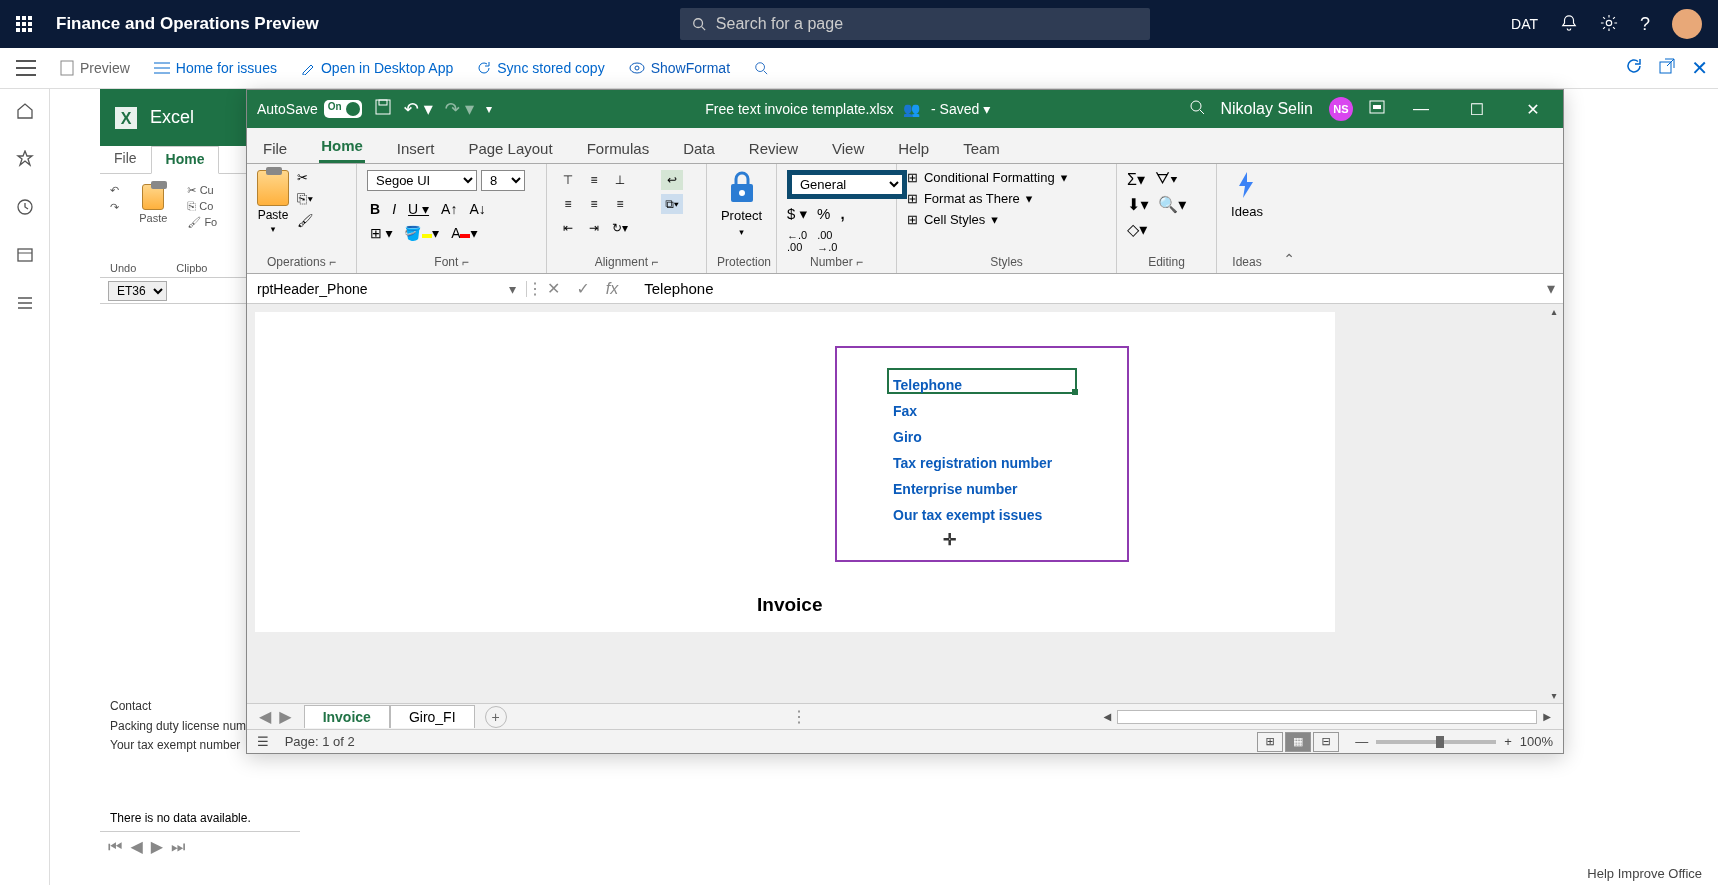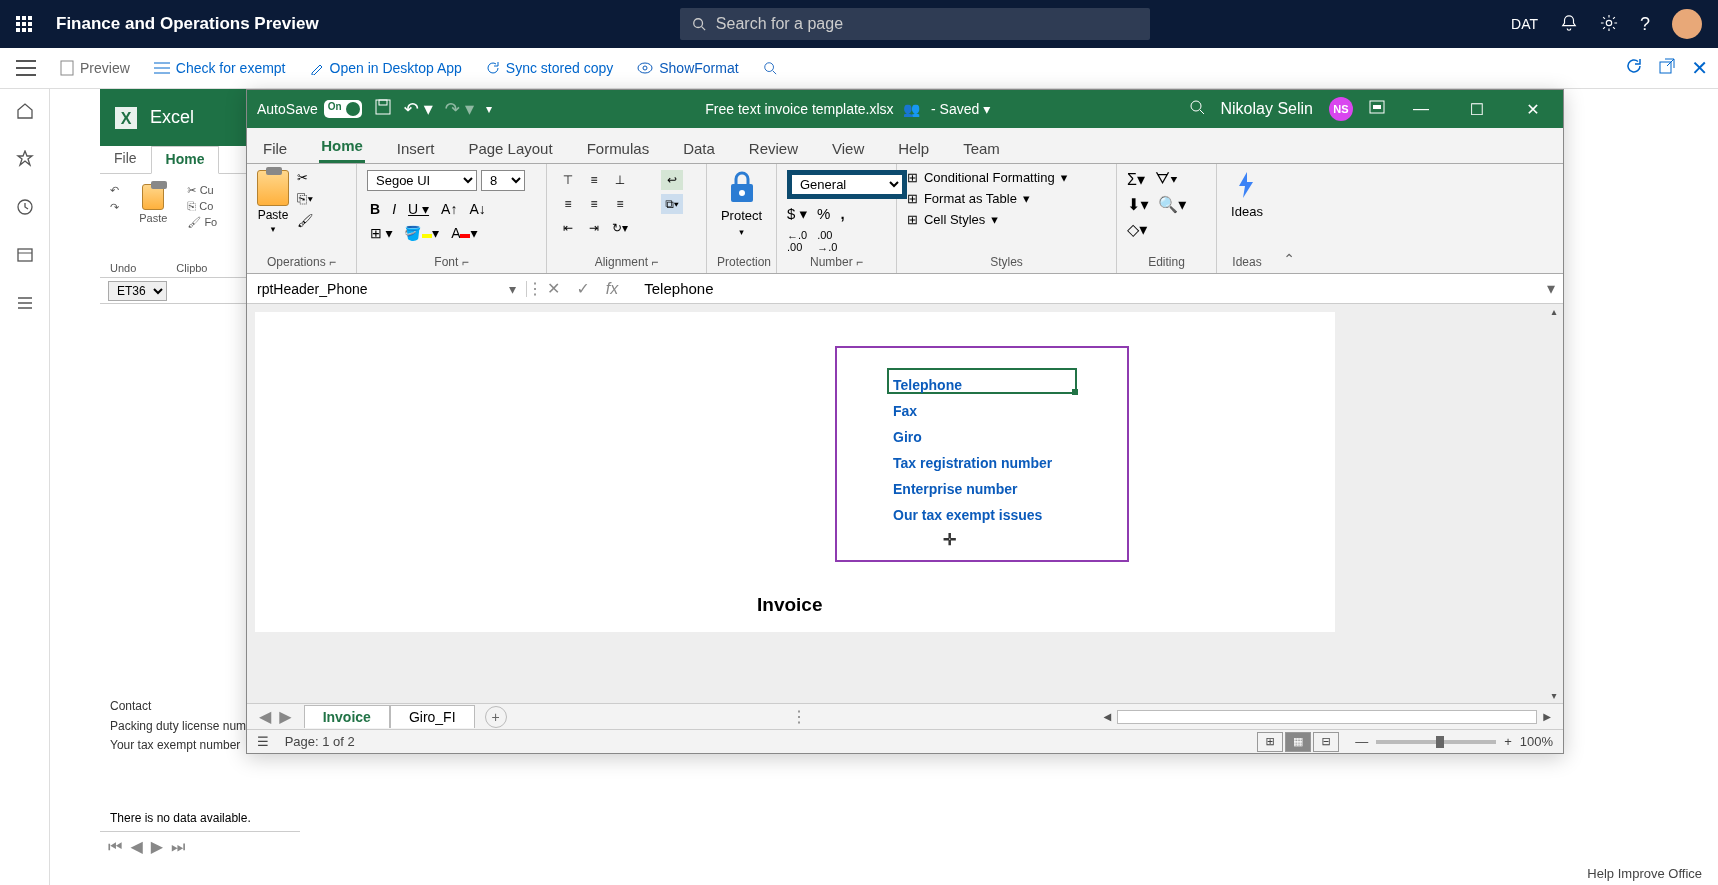--- a/index.html
+++ b/index.html
@@ -179,21 +179,21 @@
         <rect x="1" y="1" width="12" height="14" stroke="#888" fill="none"></rect>
       </svg>
     <span>Preview</span>
   </div>
   <div class="item">
     <svg width="16" height="14" viewBox="0 0 16 14">
         <line x1="0" y1="2" x2="16" y2="2" stroke="#0066cc"></line>
         <line x1="0" y1="7" x2="16" y2="7" stroke="#0066cc"></line>
         <line x1="0" y1="12" x2="16" y2="12" stroke="#0066cc"></line>
       </svg>
-    <span>Check for exempt</span>
+    <span>Home for issues</span>
   </div>
   <div class="item">
     <svg width="14" height="14" viewBox="0 0 14 14">
         <path d="M2 12l8-8 2 2-8 8H2v-2z" stroke="#0066cc" fill="none"></path>
       </svg>
     <span>Open in Desktop App</span>
   </div>
   <div class="item">
     <svg width="14" height="14" viewBox="0 0 14 14">
         <path d="M12 7a5 5 0 11-2-4" stroke="#0066cc" fill="none"></path>
@@ -452,21 +452,21 @@
             <span>.00<br>→.0</span>
           </div>
         </div>
         <div class="ribbon-group-label"><span>Number</span> ⌐</div>
       </div>
 
       <div class="ribbon-group" style="width:220px">
         <div class="rg-body">
           <div class="styles-col">
             <span>⊞ <span>Conditional Formatting</span> ▾</span>
-            <span>⊞ <span>Format as Table</span> ▾</span>
+            <span>⊞ <span>Format as There</span> ▾</span>
             <span>⊞ <span>Cell Styles</span> ▾</span>
           </div>
         </div>
         <div class="ribbon-group-label">Styles</div>
       </div>
 
 
       <div class="ribbon-group" style="width:100px">
         <div class="rg-body">
           <div class="editing-col" style="flex-direction:column;gap:6px;font-size:16px">

